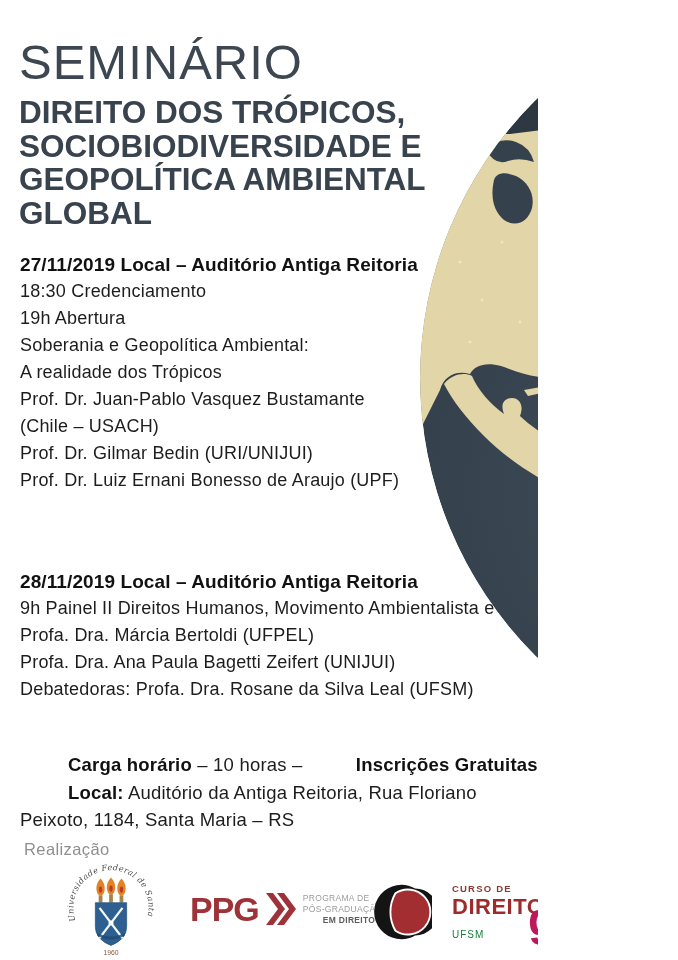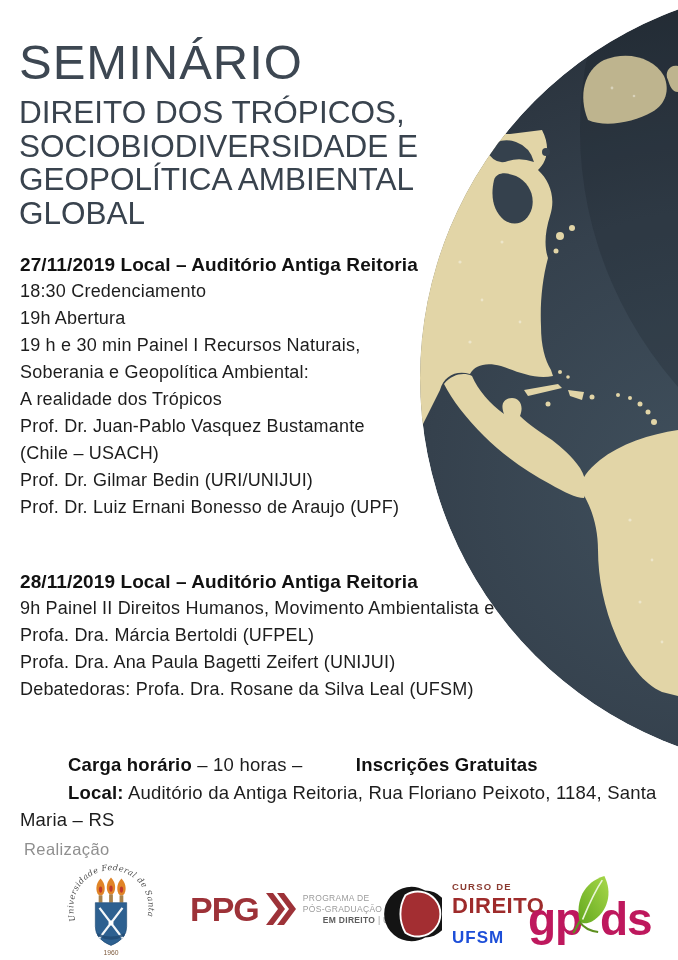--- a/index.html
+++ b/index.html
@@ -1,47 +1,47 @@
 <!DOCTYPE html>
 <html><head>
 <meta charset="utf-8">
 <style>
   html,body{margin:0;padding:0;background:#ffffff;}
   .poster{
-    position:relative;width:678px;height:960px;background:#fff;overflow:hidden;
+    position:relative;width:538px;height:960px;background:#fff;overflow:hidden;
     font-family:"Liberation Sans","DejaVu Sans",sans-serif;color:#1d1d1d;
   }
   .globe{position:absolute;left:0;top:0;z-index:0;}
   .layer{position:absolute;z-index:1;}
   .kicker{
     left:19px;top:34px;font-size:49px;font-weight:300;letter-spacing:1px;color:#3d4752;
   }
   .headline{
-    left:19px;top:96px;font-size:31.5px;font-weight:400;line-height:33.5px;
+    left:19px;top:96px;font-size:31.5px;font-weight:700;line-height:33.5px;
     color:#39434e;letter-spacing:0;
   }
   .block{left:20px;font-size:18px;line-height:27px;letter-spacing:.2px;color:#1d1d1d;}
   .block .bh{font-weight:800;font-size:19px;letter-spacing:.1px;color:#111;}
   .day1{top:251px;}
   .day2{top:568px;}
   .footerinfo{top:751px;font-size:18.5px;line-height:27.5px;}
   .footerinfo .b{font-weight:800;color:#111;margin-left:48px;}
   .realization{left:24px;top:840px;font-size:16.5px;letter-spacing:.4px;color:#8f8f8f;}
   .logos{left:0;top:862px;width:678px;height:98px;}
   .logo{position:absolute;}
   .seal{left:58px;top:2px;}
   .ppg{left:190px;top:30px;display:flex;align-items:center;gap:7px;}
   .ppg-acronym{font-size:34px;font-weight:800;color:#9d3238;letter-spacing:-1px;line-height:34px;}
   .ppg-text{font-size:8.5px;line-height:11px;color:#9b9b9b;letter-spacing:.3px;}
   .ppg-text .b{font-weight:700;color:#5d5d5d;padding-left:20px;}
-  .curso{left:382px;top:20px;display:flex;align-items:center;gap:10px;}
+  .curso{left:372px;top:20px;display:flex;align-items:center;gap:20px;}
   .curso-text{display:flex;flex-direction:column;line-height:1;}
   .curso-l1{font-size:9.5px;font-weight:700;color:#8a3a30;letter-spacing:1.2px;margin-bottom:3px;}
   .curso-l2{font-size:22px;font-weight:800;color:#9e2b2b;letter-spacing:.5px;margin-bottom:12px;}
-  .curso-l3{font-size:17px;font-weight:700;color:#1d4ed8;letter-spacing:1px;}
+  .curso-l3{font-size:10px;font-weight:400;color:#15803d;letter-spacing:1px;}
   .gpds{left:524px;top:14px;width:140px;height:80px;}
   .gpds span{position:absolute;font-size:46px;font-weight:700;color:#be185d;letter-spacing:-1px;line-height:58px;top:14px;}
   .gpds .gp{left:4px;}
   .gpds .ds{left:76px;}
   .gpds svg{position:absolute;left:48px;top:0;z-index:2;}
 </style>
 </head>
 <body>
 
 <div class="poster">
@@ -131,21 +131,20 @@
     <div>DIREITO DOS TRÓPICOS,</div>
     <div>SOCIOBIODIVERSIDADE E</div>
     <div>GEOPOLÍTICA AMBIENTAL</div>
     <div>GLOBAL</div>
   </div>
 
   <div class="layer block day1">
     <div class="bh">27/11/2019 Local – Auditório Antiga Reitoria</div>
     <div>18:30 Credenciamento</div>
     <div>19h Abertura</div>
-    <div>19 h e 30 min  Painel I Recursos Naturais,</div>
     <div>Soberania e  Geopolítica Ambiental:</div>
     <div>A realidade dos  Trópicos</div>
     <div>Prof. Dr. Juan-Pablo Vasquez Bustamante</div>
     <div>(Chile – USACH)</div>
     <div>Prof. Dr. Gilmar Bedin (URI/UNIJUI)</div>
     <div>Prof. Dr. Luiz Ernani Bonesso de Araujo (UPF)</div>
   </div>
 
   <div class="layer block day2">
     <div class="bh">28/11/2019 Local – Auditório Antiga Reitoria</div>

